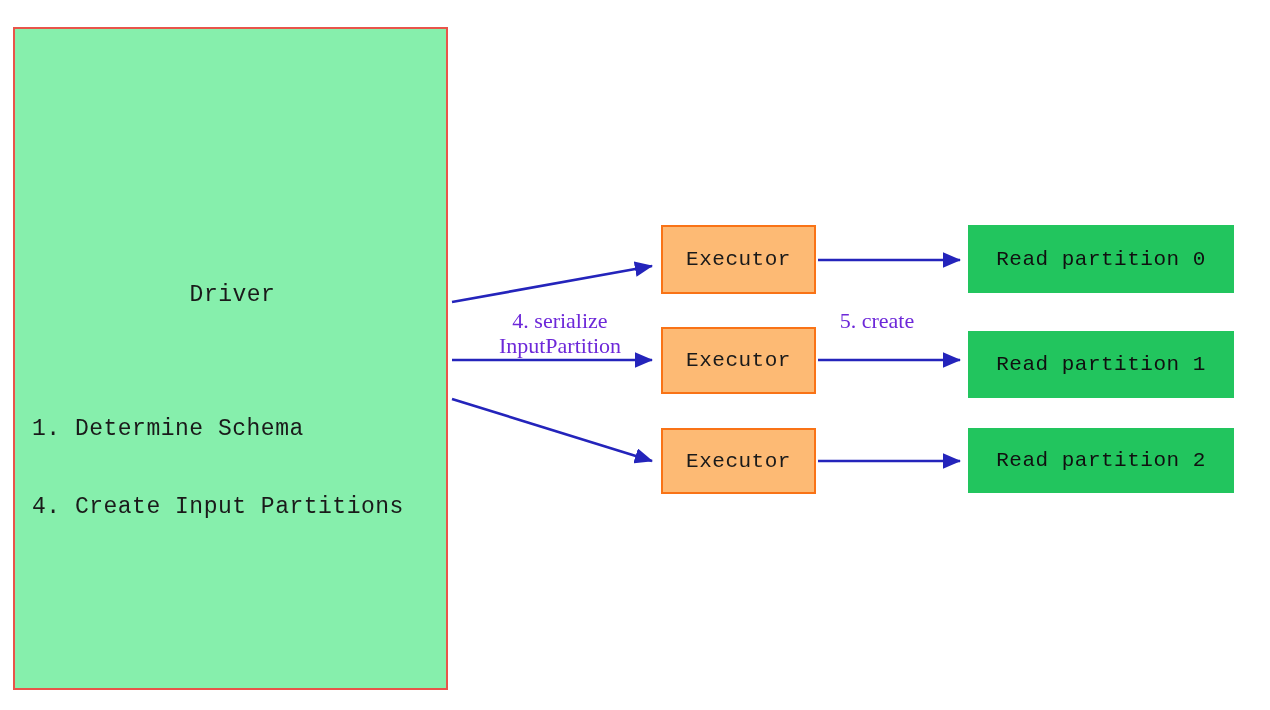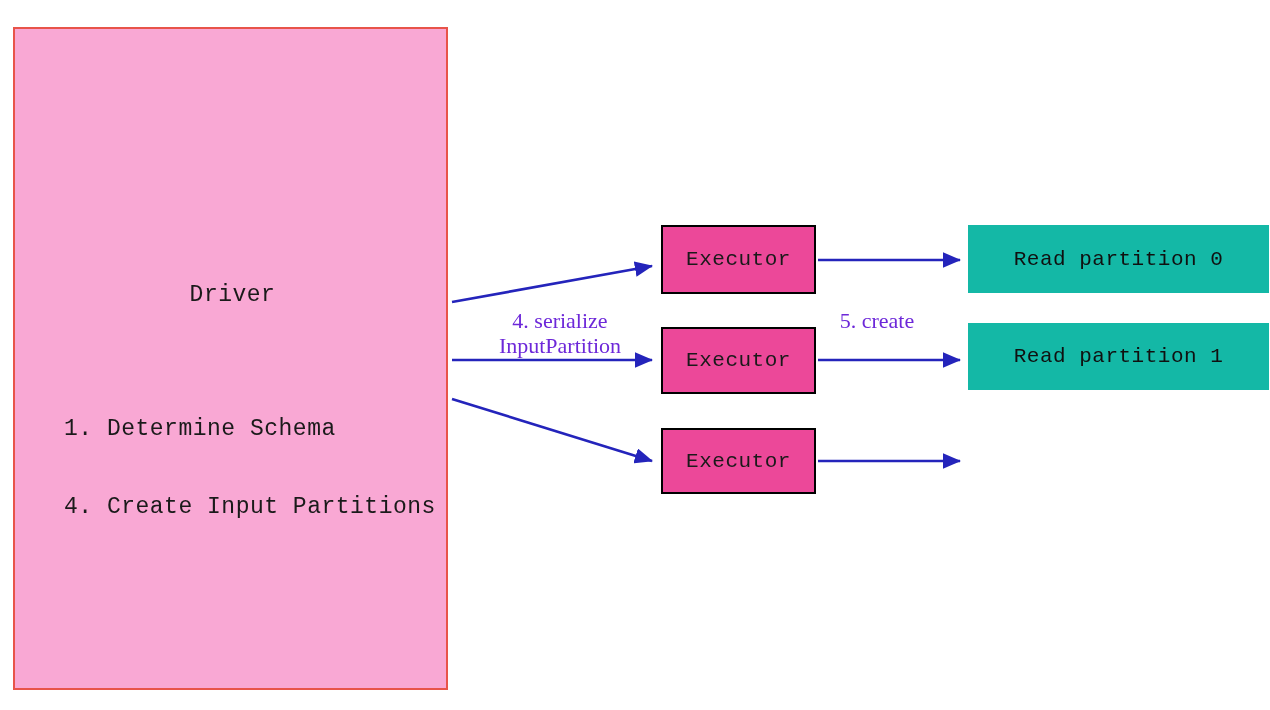--- a/index.html
+++ b/index.html
@@ -19,21 +19,21 @@
   }
 
   
   .driver-box {
     position: absolute;
     left: 13px;
     top: 27px;
     width: 435px;
     height: 663px;
     border: 2px solid #e8544a;
-    background: #f9a8d4;
+    background: #86efac;
     box-sizing: border-box;
   }
   .driver-title {
     position: absolute;
     left: 0;
     top: 253px;
     width: 435px;
     text-align: center;
     font-family: "Liberation Mono", "DejaVu Sans Mono", monospace;
     font-size: 23px;
@@ -45,61 +45,61 @@
     position: absolute;
     left: 17px;
     top: 335px;
     font-family: "Liberation Mono", "DejaVu Sans Mono", monospace;
     font-size: 23px;
     line-height: 26px;
     color: #1a1a1a;
     letter-spacing: 0.5px;
     white-space: pre;
   }
-  .driver-steps div { white-space: pre; margin-left: 32px; }
+  .driver-steps div { white-space: pre; }
 
   
   .executor-box {
     position: absolute;
     left: 661px;
     width: 155px;
-    border: 2px solid #000000;
-    background: #ec4899;
+    border: 2px solid #f97316;
+    background: #fdba74;
     box-sizing: border-box;
     display: flex;
     align-items: center;
     justify-content: center;
     font-family: "Liberation Mono", "DejaVu Sans Mono", monospace;
     font-size: 21px;
     color: #1a1a1a;
     letter-spacing: 0.5px;
     white-space: pre;
   }
   .exec-r0 { top: 225px; height: 69px; }
   .exec-r1 { top: 327px; height: 67px; }
   .exec-r2 { top: 428px; height: 66px; }
 
   
   .partition-box {
     position: absolute;
     left: 968px;
-    width: 301px;
-    background: #14b8a6;
+    width: 266px;
+    background: #22c55e;
     box-sizing: border-box;
     display: flex;
     align-items: center;
     justify-content: center;
     font-family: "Liberation Mono", "DejaVu Sans Mono", monospace;
     font-size: 21px;
     color: #101010;
     letter-spacing: 0.5px;
     white-space: pre;
   }
   .part-r0 { top: 225px; height: 68px; }
-  .part-r1 { top: 323px; height: 67px; }
+  .part-r1 { top: 331px; height: 67px; }
   .part-r2 { top: 428px; height: 65px; }
 
   
   #arrows {
     position: absolute;
     left: 0;
     top: 0;
     width: 1270px;
     height: 710px;
     pointer-events: none;
@@ -158,20 +158,21 @@
       <div>4. Create Input Partitions</div>
     </div>
   </div>
 
   <div class="executor-box exec-r0">Executor</div>
   <div class="executor-box exec-r1">Executor</div>
   <div class="executor-box exec-r2">Executor</div>
 
   <div class="partition-box part-r0">Read partition 0</div>
   <div class="partition-box part-r1">Read partition 1</div>
+  <div class="partition-box part-r2">Read partition 2</div>
 
   <div class="arrow-label label-serialize">
     <div>4. serialize</div>
     <div>InputPartition</div>
   </div>
 
   <div class="arrow-label label-create">
     <div>5. create</div>
   </div>
 

